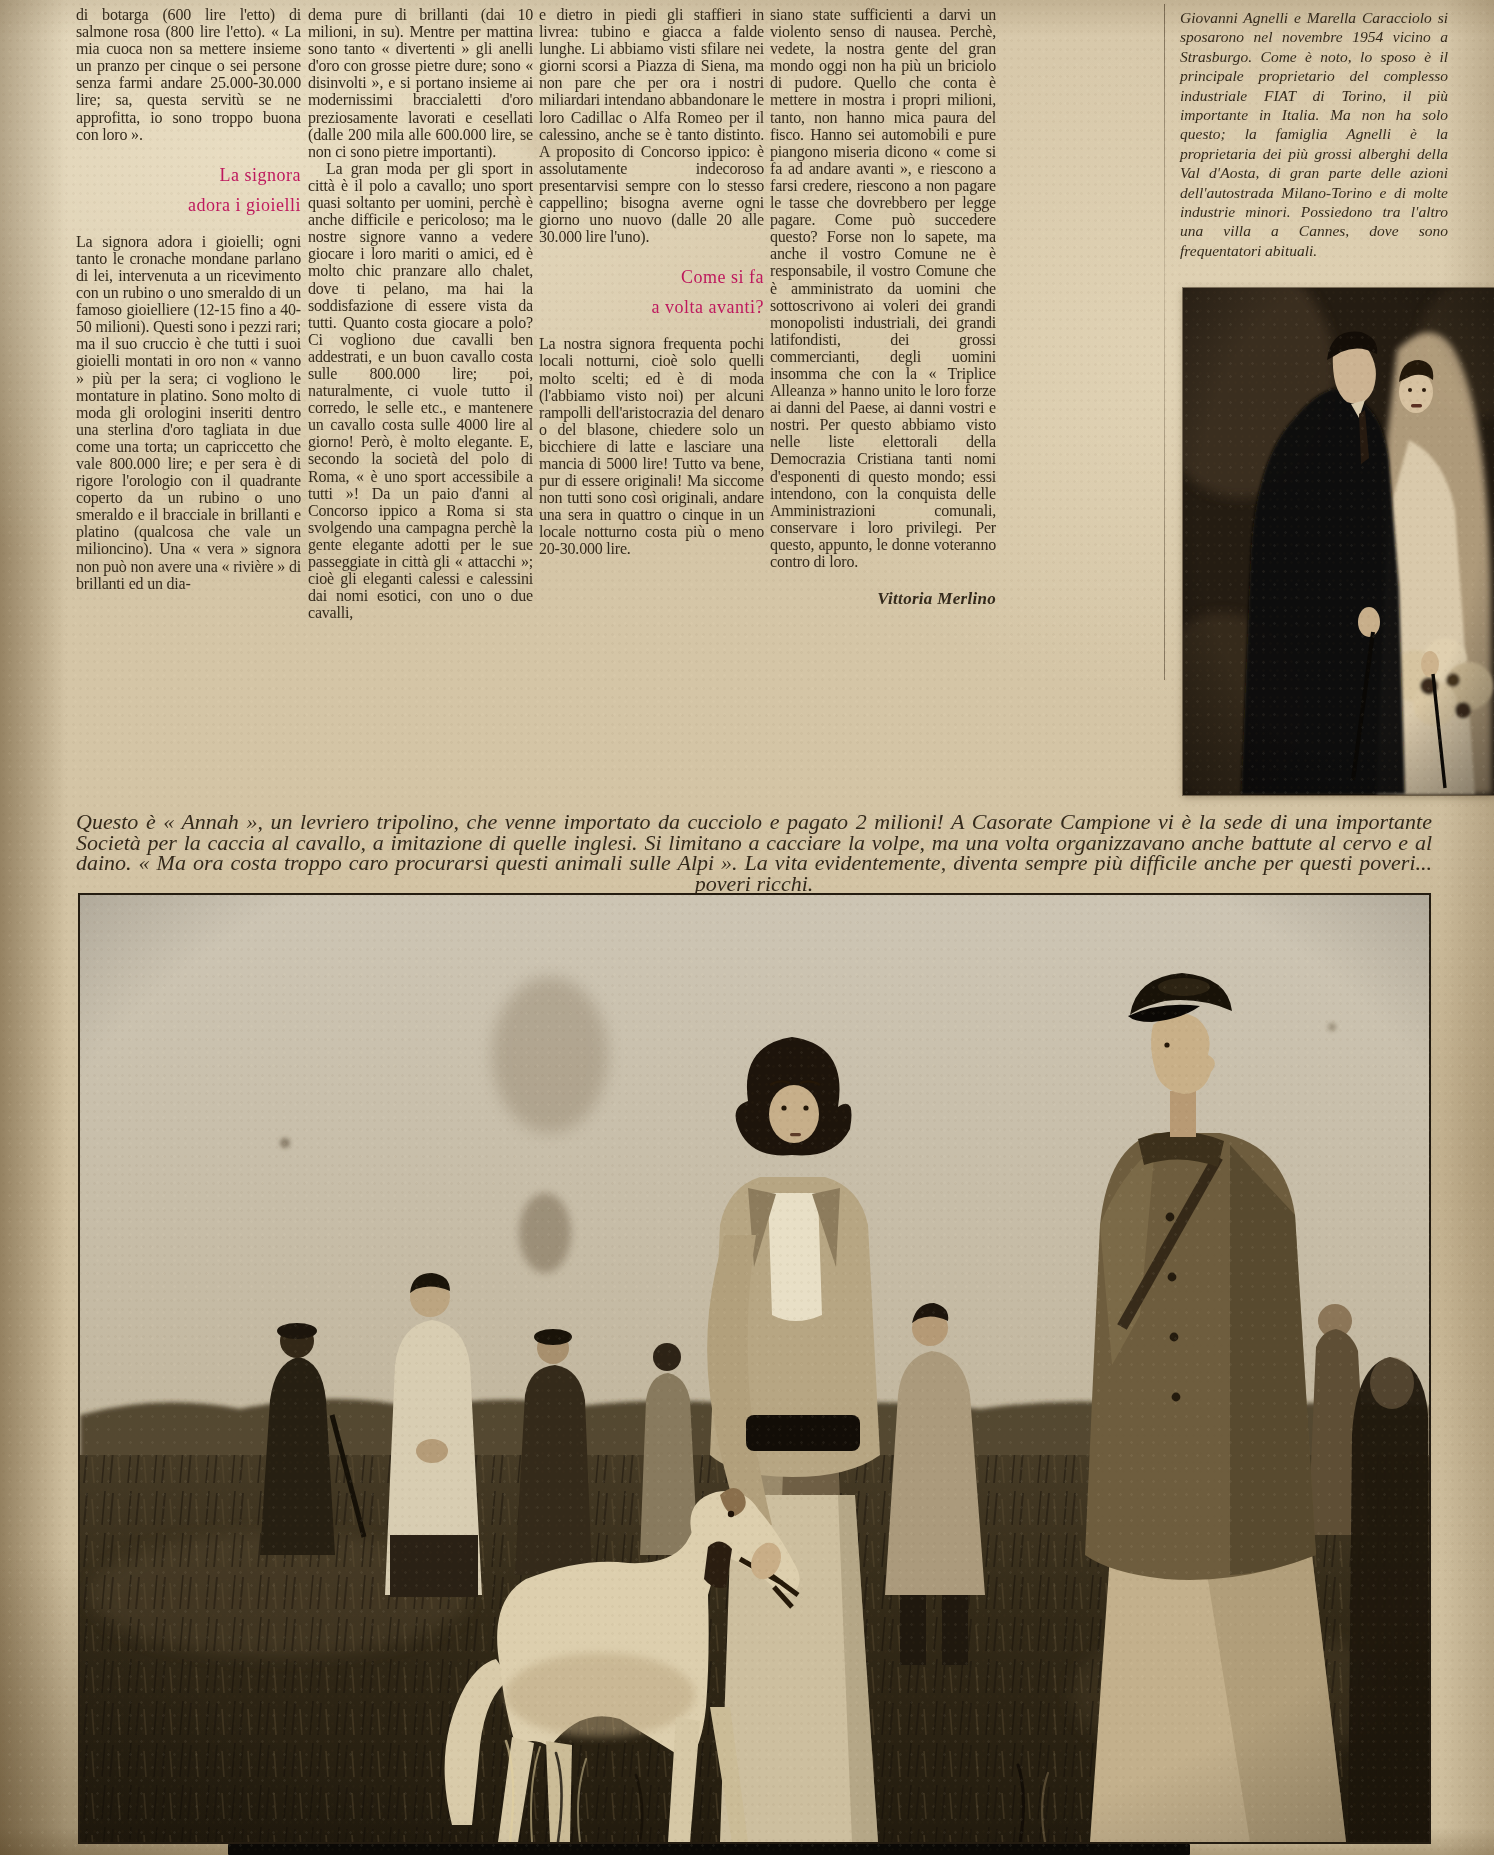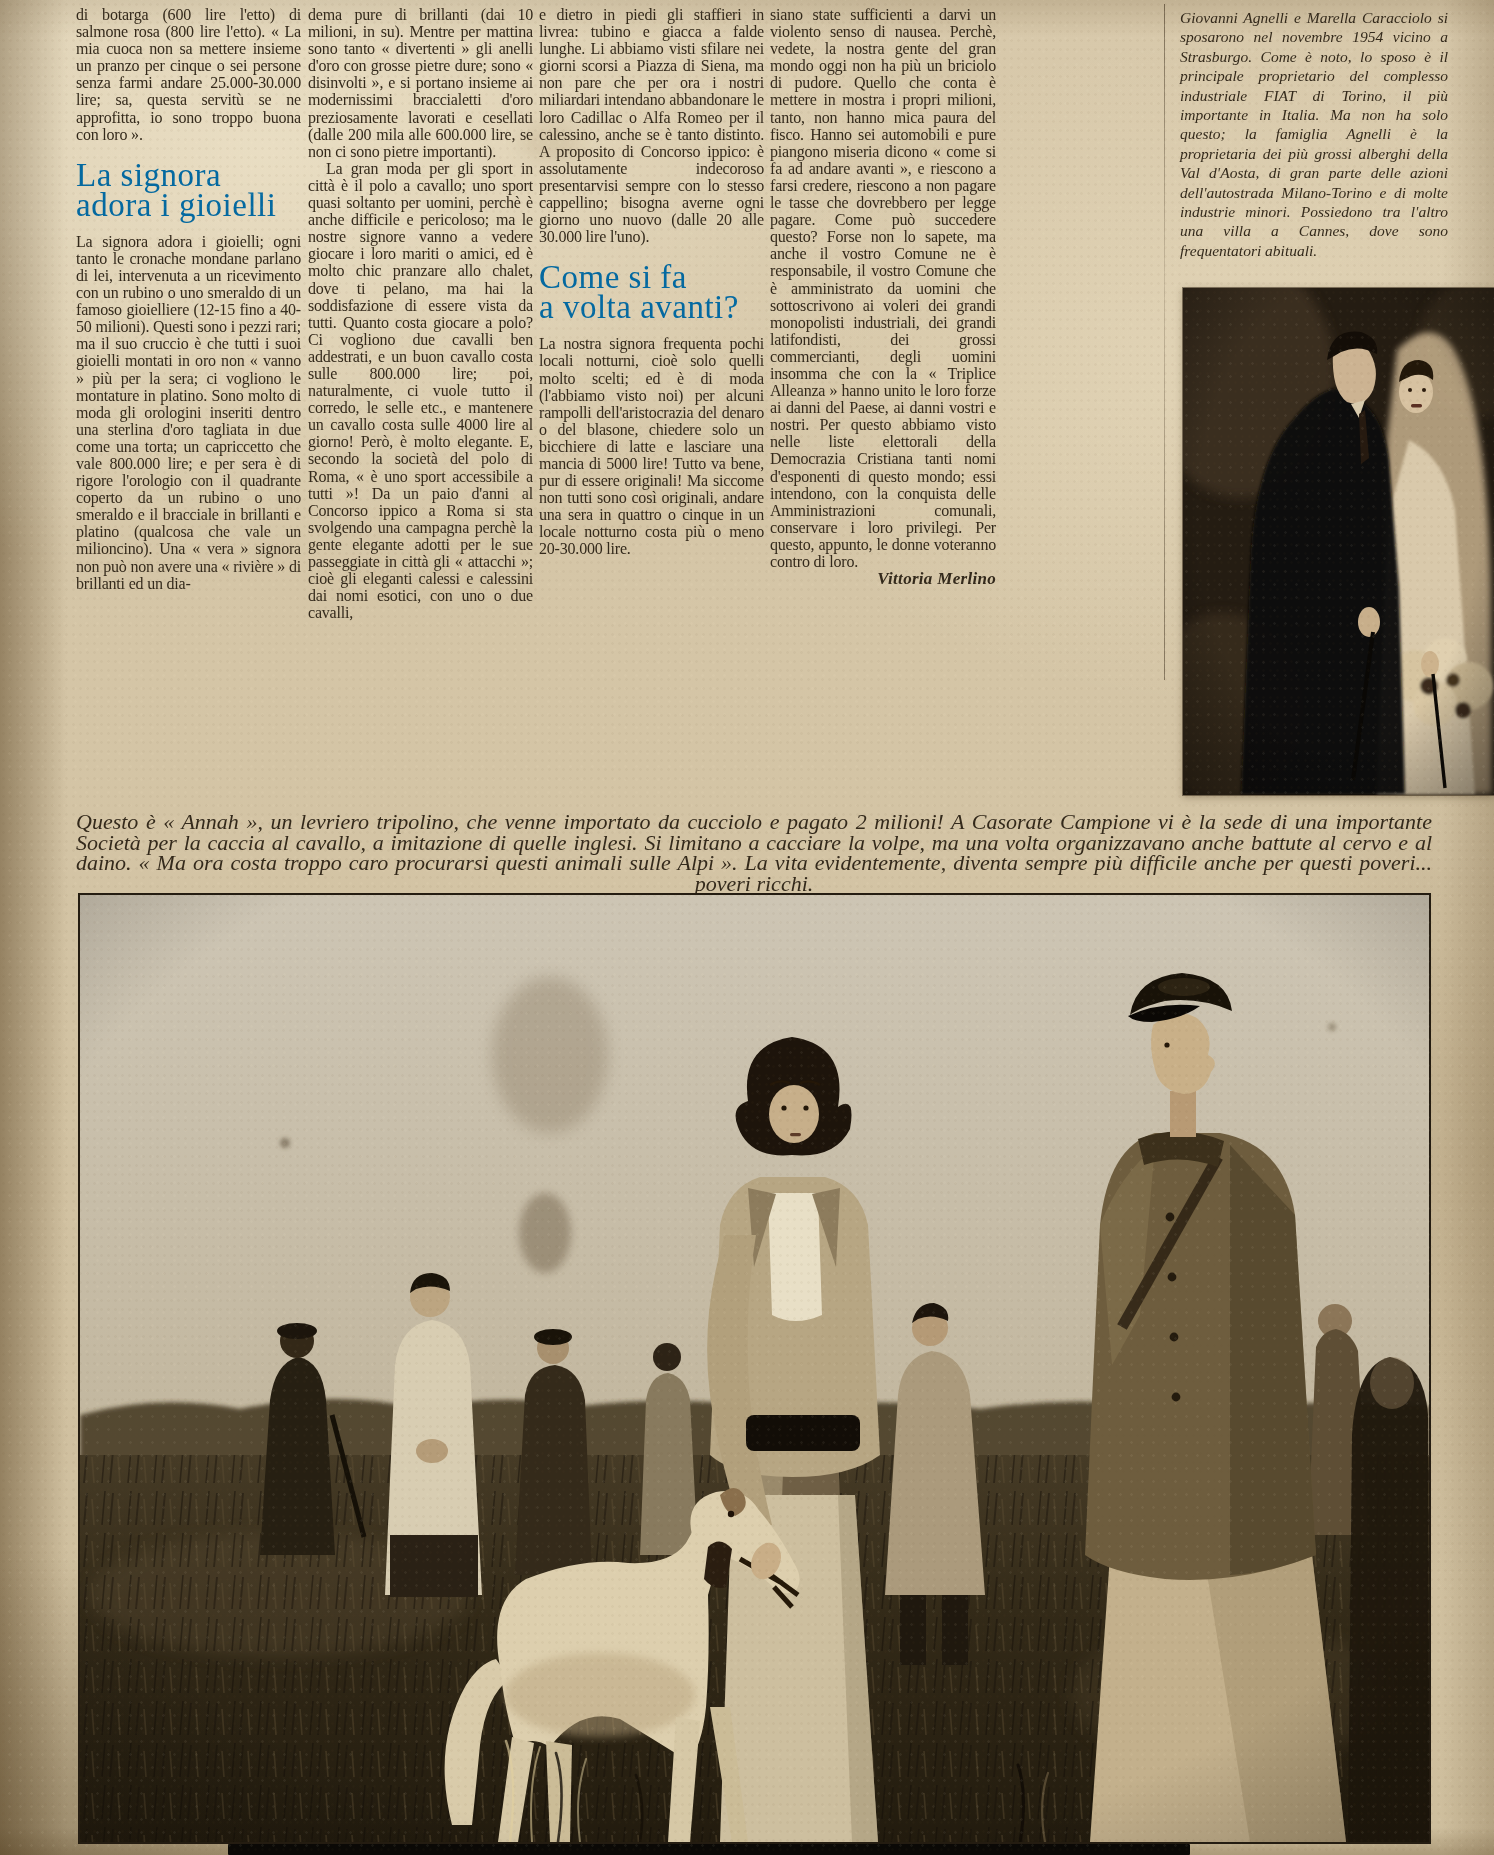--- a/index.html
+++ b/index.html
@@ -31,27 +31,27 @@
   }
   .col{position:absolute;top:6px;width:225px;text-align:justify;
        font-size:16px;line-height:17.1px;letter-spacing:-0.2px;hyphens:auto;}
   .col p{margin:0;}
   .col p + p{text-indent:18px;}
   #col1{left:76px;}
   #col2{left:308px;}
   #col3{left:539px;}
   #col4{left:770px;width:226px;}
   .red-head{
-    color:#0369a1;text-align:left;font-size:33px;line-height:30px;
+    color:#be185d;text-align:right;font-size:18px;line-height:30px;
     letter-spacing:.5px;margin:17px 0 13px;font-weight:400;text-indent:0;
   }
   .red-head span{display:block;}
   .signature{
     display:block;text-align:right;font-weight:bold;font-style:italic;
-    font-size:17px;margin-top:0;letter-spacing:.3px;
+    font-size:17px;margin-top:20px;letter-spacing:.3px;
   }
   #side-note{
     position:absolute;left:1180px;top:8px;width:268px;
     font-style:italic;font-size:15.5px;line-height:19.4px;
     text-align:justify;letter-spacing:0;
   }
   #side-note p{margin:0;font-style:italic;}
   .col-rule{
     position:absolute;left:1164px;top:4px;width:1px;height:676px;
     background:linear-gradient(rgba(52,38,20,.55), rgba(52,38,20,.15) 40%, rgba(52,38,20,.5));

